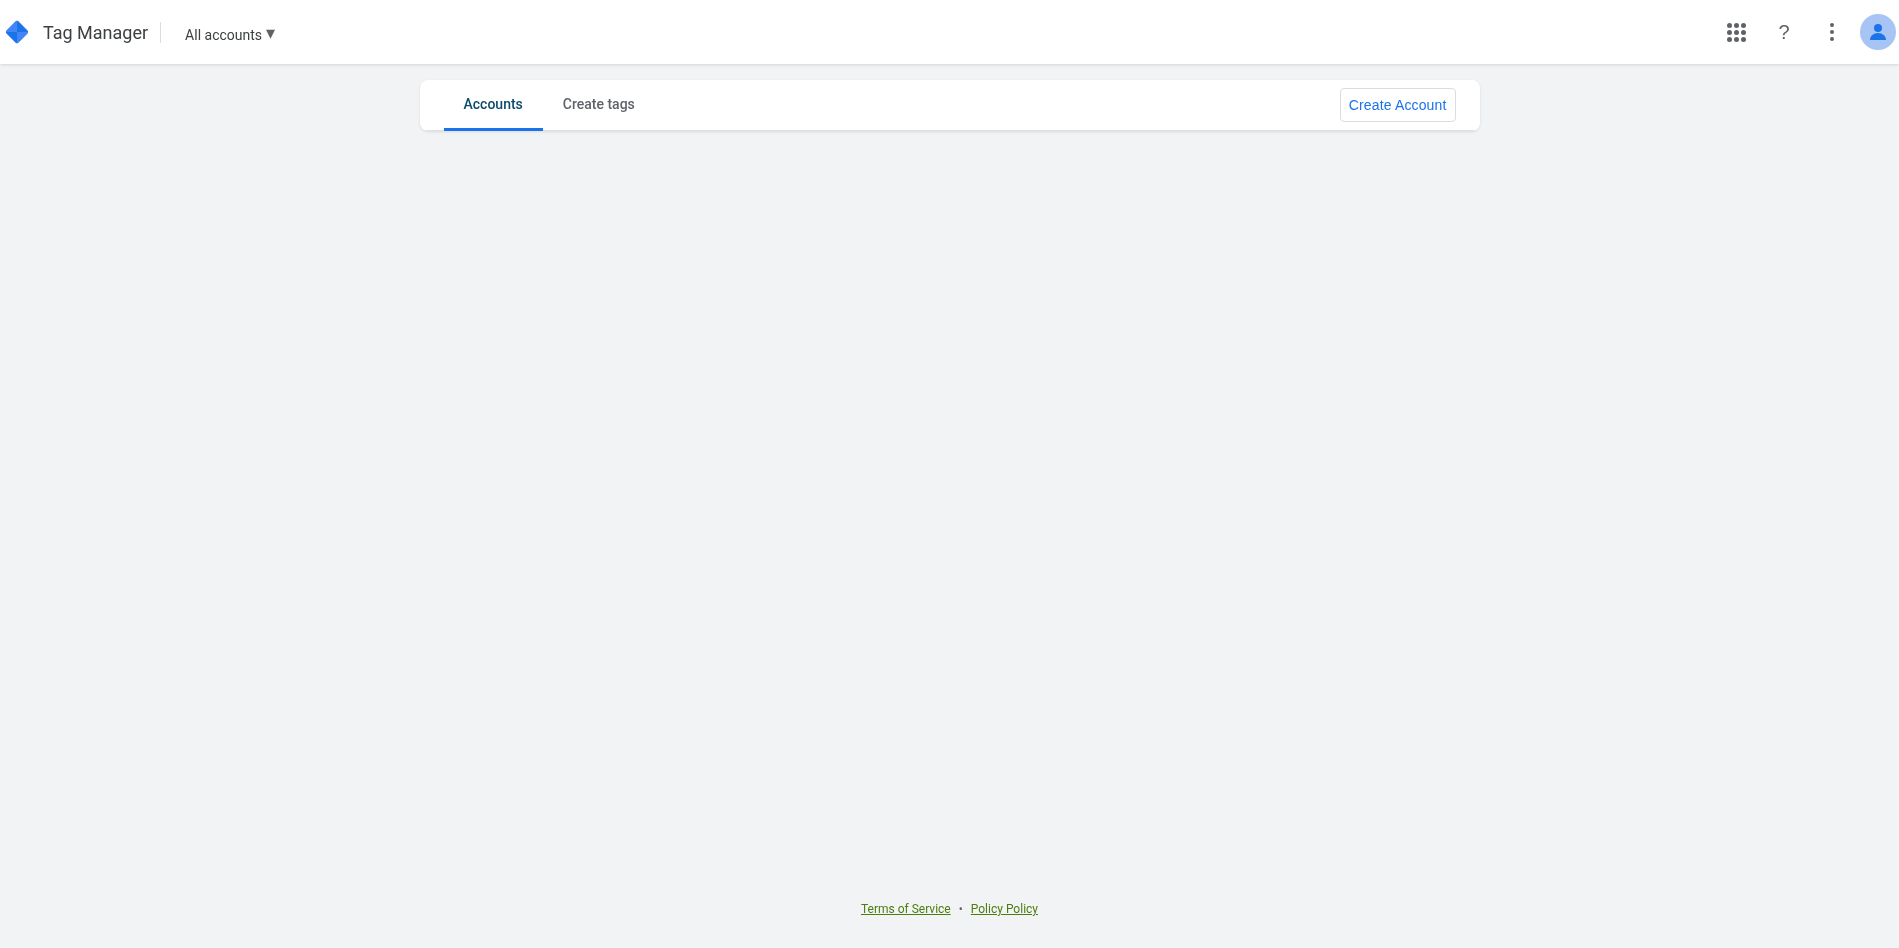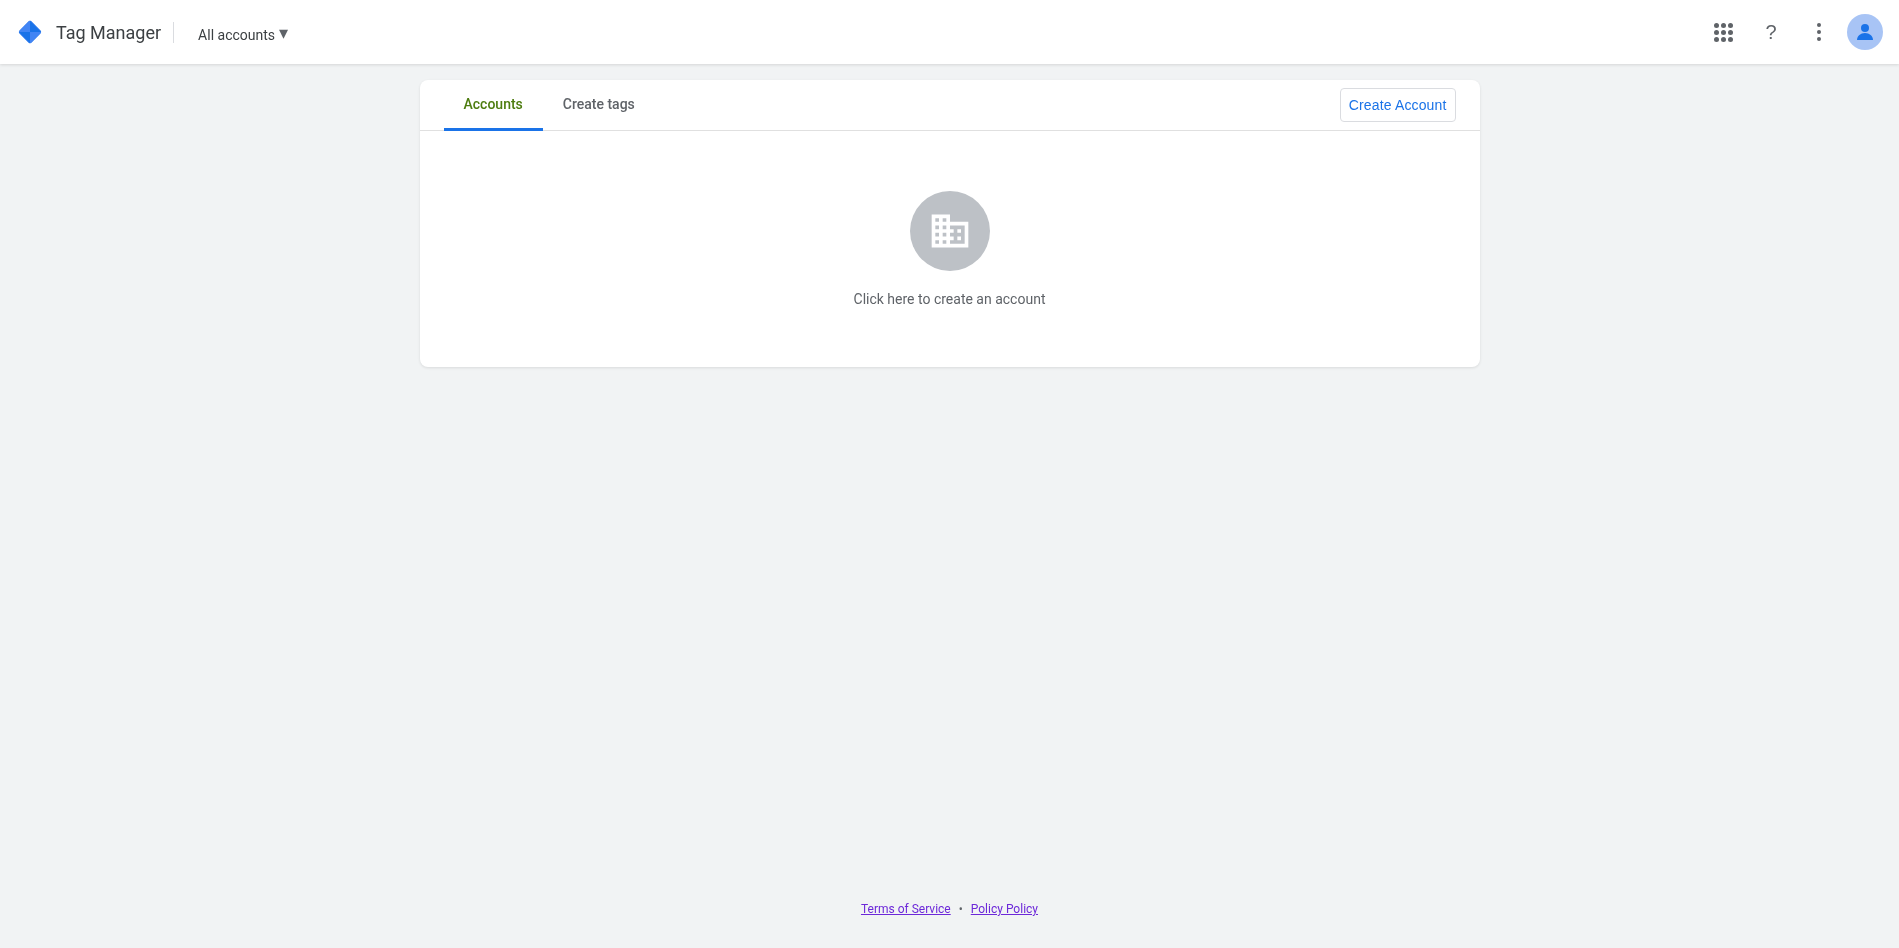--- a/index.html
+++ b/index.html
@@ -12,21 +12,21 @@
       flex-direction: column;
     }
 
     
     .top-nav {
       display: flex;
       align-items: center;
       justify-content: space-between;
       background: #fff;
       height: 64px;
-      padding: 0 16px;
+      padding: 0 3px;
       box-shadow: 0 1px 3px rgba(0,0,0,0.12);
       position: relative;
       z-index: 10;
     }
 
     .nav-left {
       display: flex;
       align-items: center;
       gap: 12px;
     }
@@ -135,21 +135,21 @@
       color: #5f6368;
       cursor: pointer;
       border-bottom: 3px solid transparent;
       font-weight: 500;
       text-decoration: none;
       display: block;
       margin-bottom: -1px;
     }
 
     .tab.active {
-      color: #4d7c0f;
+      color: #0c4a6e;
       border-bottom: 3px solid #1a73e8;
     }
 
     .create-account-btn {
       background: #fff;
       border: 1px solid #dadce0;
       border-radius: 4px;
       padding: 8px 8px;
       font-size: 14px;
       font-weight: 500;
@@ -194,21 +194,21 @@
       display: flex;
       align-items: center;
       justify-content: center;
       gap: 8px;
       padding: 24px 0 32px 0;
       margin-top: auto;
     }
 
     .footer-link {
       font-size: 12px;
-      color: #6d28d9;
+      color: #4d7c0f;
       text-decoration: underline;
       cursor: pointer;
     }
 
     .footer-dot {
       color: #5f6368;
       font-size: 12px;
     }
 
     
@@ -305,28 +305,20 @@
 
     <div class="tabs-row">
       <div class="tabs">
         <a class="tab active">Accounts</a>
         <a class="tab">Create tags</a>
       </div>
 
       <button class="create-account-btn">Create Account</button>
     </div>
 
-    <div class="empty-state">
-      <div class="empty-icon-circle">
-        <svg viewBox="0 0 24 24" xmlns="http://www.w3.org/2000/svg">
-          <path d="M12 7V3H2v18h20V7H12zM6 19H4v-2h2v2zm0-4H4v-2h2v2zm0-4H4V9h2v2zm0-4H4V5h2v2zm4 12H8v-2h2v2zm0-4H8v-2h2v2zm0-4H8V9h2v2zm0-4H8V5h2v2zm10 12h-8v-2h2v-2h-2v-2h2v-2h-2V9h8v10zm-2-8h-2v2h2v-2zm0 4h-2v2h2v-2z"></path>
-        </svg>
-      </div>
-      <span class="empty-text">Click here to create an account</span>
-    </div>
 
   </div>
 
   <footer class="footer">
     <a class="footer-link">Terms of Service</a>
     <span class="footer-dot">•</span>
     <a class="footer-link">Policy Policy</a>
   </footer>
 </main>
 

